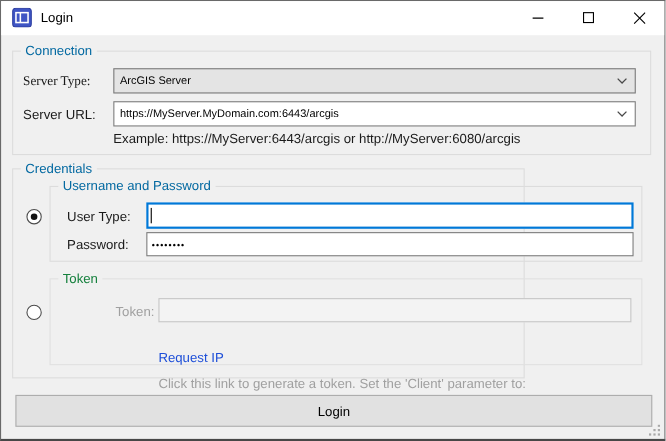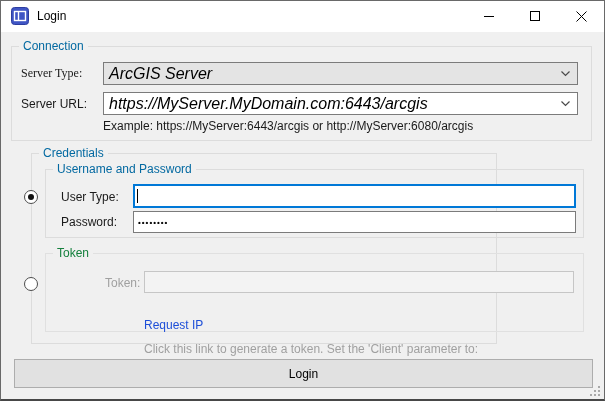--- a/index.html
+++ b/index.html
@@ -39,37 +39,37 @@
   .groupbox-label {
     position: absolute; top: -8px; left: 7px;
     background: #f0f0f0; padding: 0 4px;
     font-size: 12px; color: #0369a1; line-height: 15px;
     white-space: nowrap;
   }
   .groupbox.disabled { border-color: #e0e0e0; }
   .groupbox.disabled .groupbox-label { color: #15803d; }
 
   #grp-connection { left: 10px; top: 45px; width: 581px; height: 95px; }
-  #grp-credentials { left: 10px; top: 152px; width: 466px; height: 191px; margin-left: 20px; }
+  #grp-credentials { left: 10px; top: 152px; width: 466px; height: 191px; }
   #grp-userpass { left: 44px; top: 168px; width: 539px; height: 69px; }
   #grp-token { left: 44px; top: 252px; width: 539px; height: 79px; }
 
   .form-label {
     position: absolute; font-size: 12px; color: #1a1a1a; white-space: nowrap;
   }
   .form-label.disabled { color: #a0a0a0; }
 
   
   .combo {
     position: absolute; height: 23px;
     display: flex; align-items: center;
-    font-size: 16px; color: #000;
+    font-size: 10px; color: #000;
     padding: 0 22px 0 5px;
     border: 1px solid #7b7b7b;
-    white-space: nowrap; overflow: hidden; font-style: italic;
+    white-space: nowrap; overflow: hidden;
   }
   .combo.gray { background: #e4e4e4; }
   .combo.white { background: #ffffff; }
   .combo .chev { position: absolute; right: 7px; top: 8px; }
 
   #combo-server-type { left: 102px; top: 61px; width: 475px; }
   #combo-server-url { left: 102px; top: 91px; width: 475px; }
 
   .hint-text { position: absolute; font-size: 12px; color: #1a1a1a; white-space: nowrap; }
   #example-text { left: 102px; top: 118px; }

